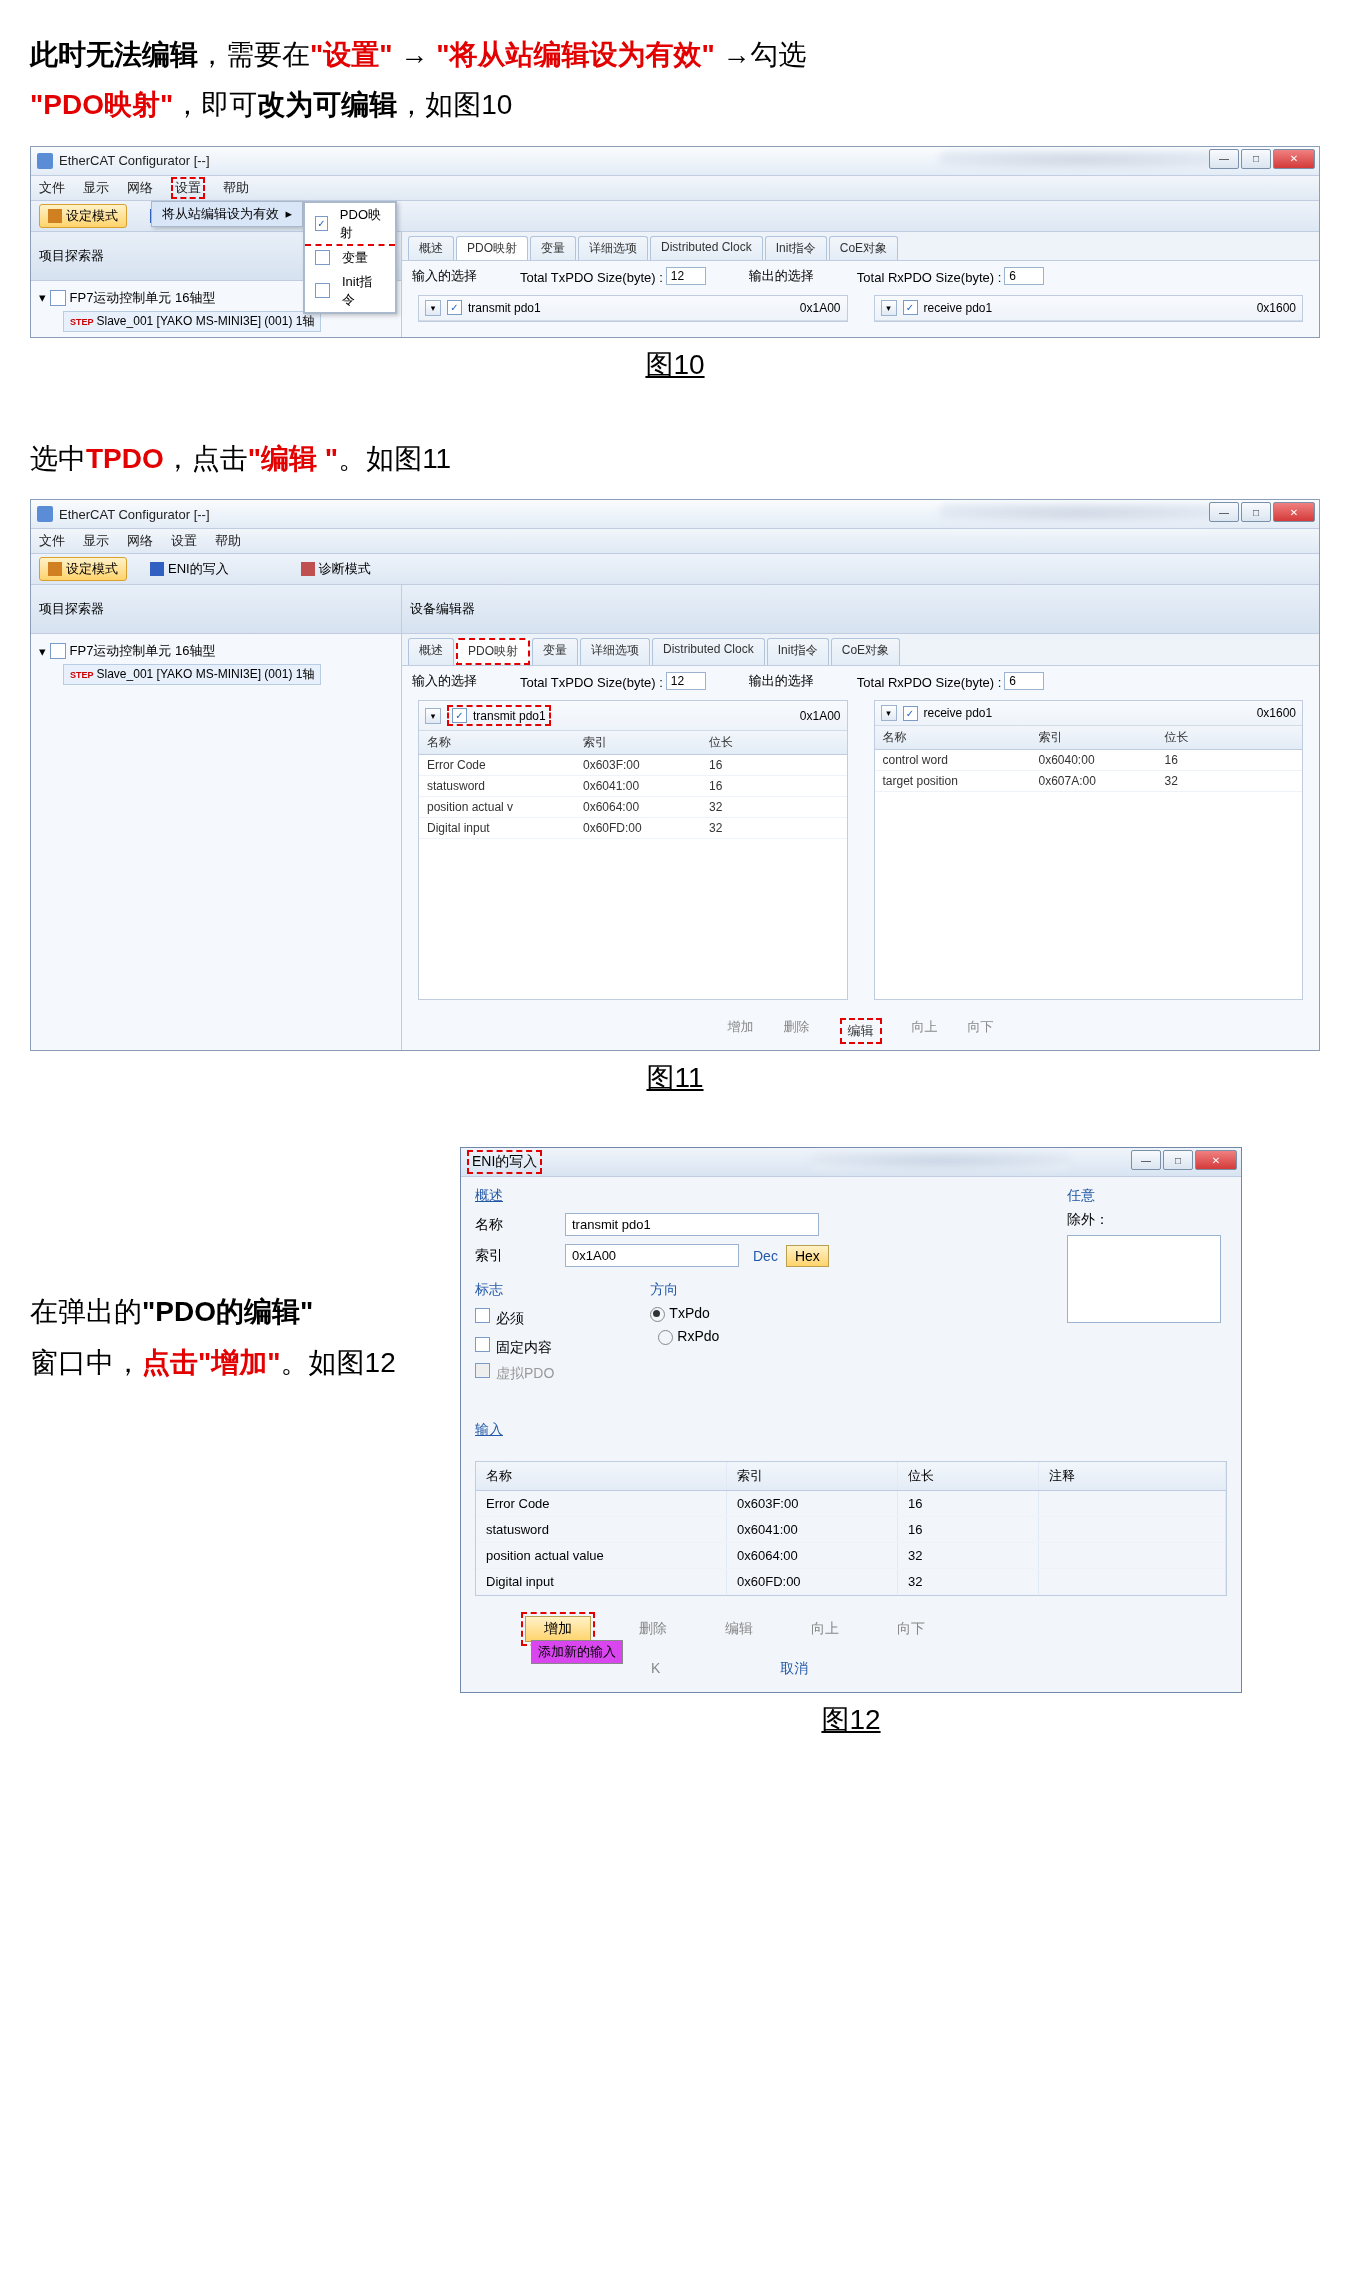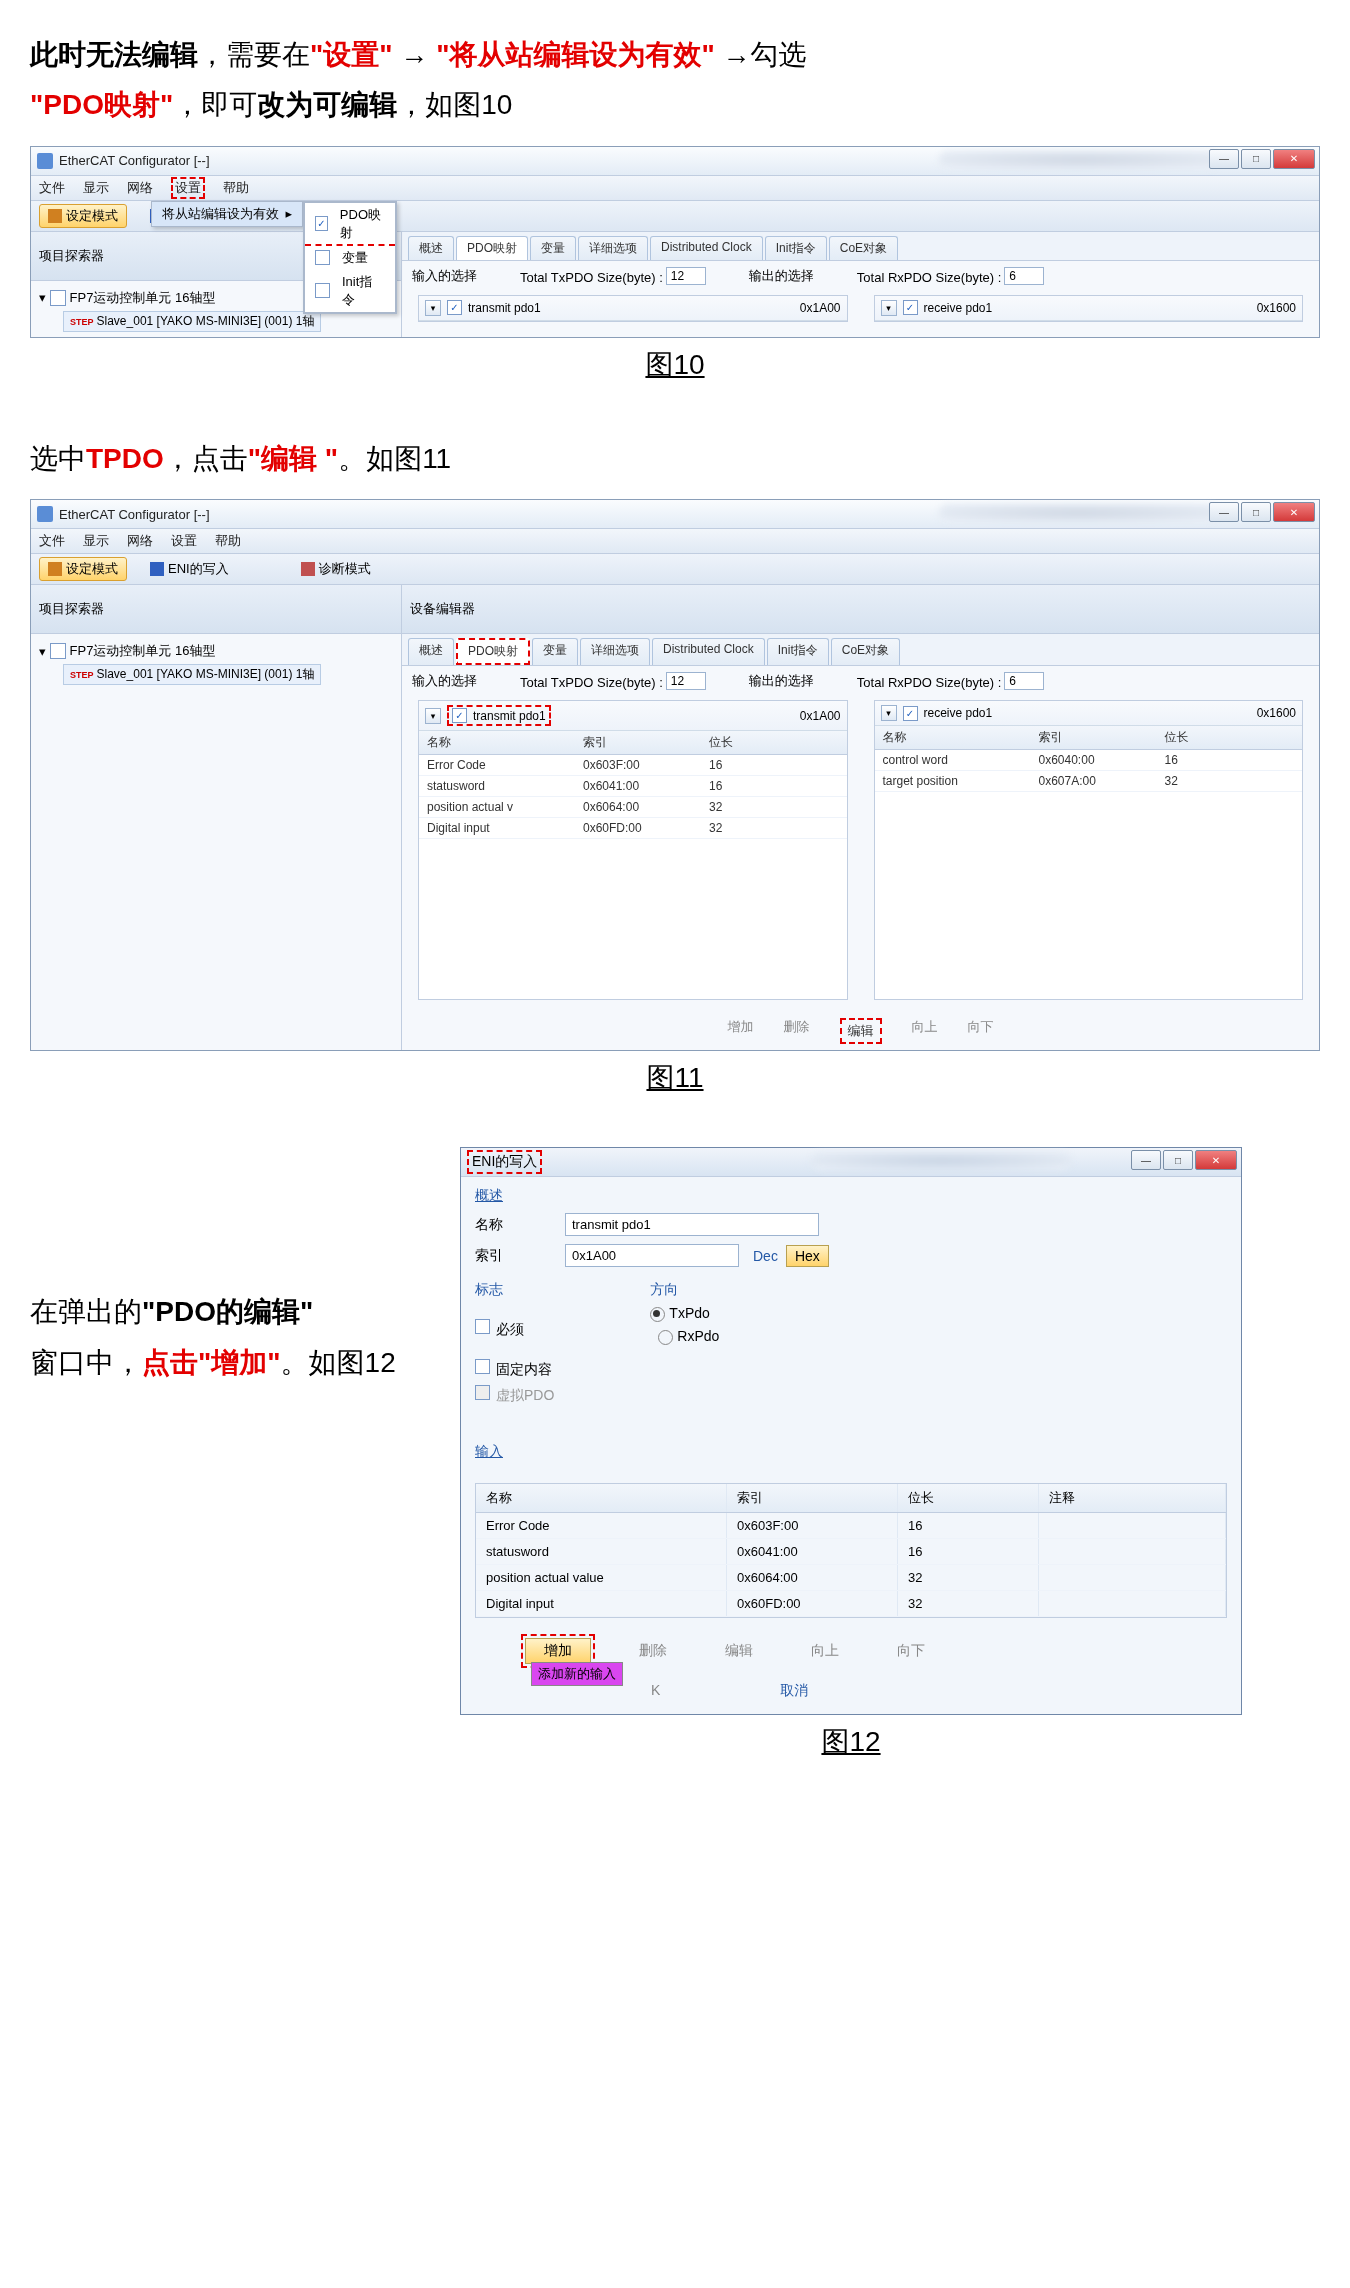--- a/index.html
+++ b/index.html
@@ -327,30 +327,35 @@
             </div>
      <div style="display:flex;align-items:center">
               <span style="width:90px">索引</span>
               <span class="field" style="width:160px">0x1A00</span>
       <span style="margin-left:14px;color:#2458a6">Dec</span>
       <span class="btn" style="margin-left:8px;padding:2px 8px">Hex</span>
      </div>
      <div style="display:flex;margin-top:14px;gap:96px">
       <div>
        <div class="lbl">标志</div>
-       <div style="margin:20px 0"><span class="chk"></span><span>必须</span></div>
+       <div style="margin:9px 0"><span class="chk"></span><span>必须</span></div>
        <div style="margin:6px 0"><span class="chk"></span><span>固定内容</span></div>
        <div style="margin:6px 0;color:#999"><span class="chk" style="background:#eee"></span><span>虚拟PDO</span></div>
       </div>
       <div>
        <div class="lbl">方向</div>
        <div style="margin:6px 0"><span class="radio on"></span><span>TxPdo</span></div>
        <div style="margin:6px 8px"><span class="radio"></span><span>RxPdo</span></div>
       </div>
      </div>
+    </div>
+    <div style="width:160px">
+     <div class="lbl">任意</div>
+     <div style="margin:6px 0">除外：</div>
+     <div class="field" style="width:140px;height:80px"></div>
     </div>
    </div>
    <div class="lbl" style="margin:22px 14px;text-decoration:underline">输入</div>
    <div class="tbl">
     <div class="tblhdr">
      <div style="width:230px">名称</div>
             <div style="width:150px">索引</div>
             <div style="width:120px">位长</div>
             <div style="flex:1">注释</div>
     </div>

